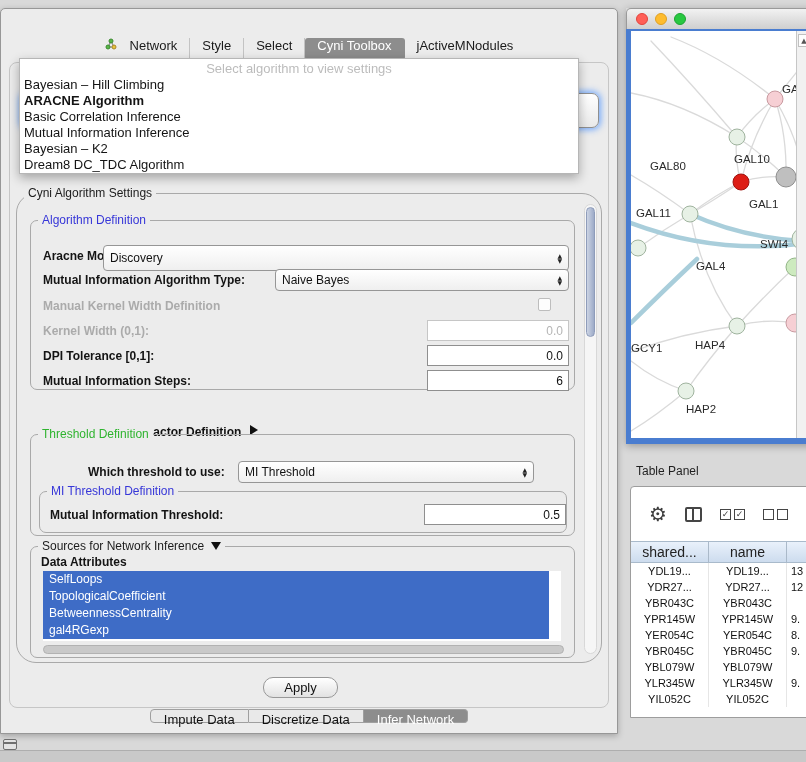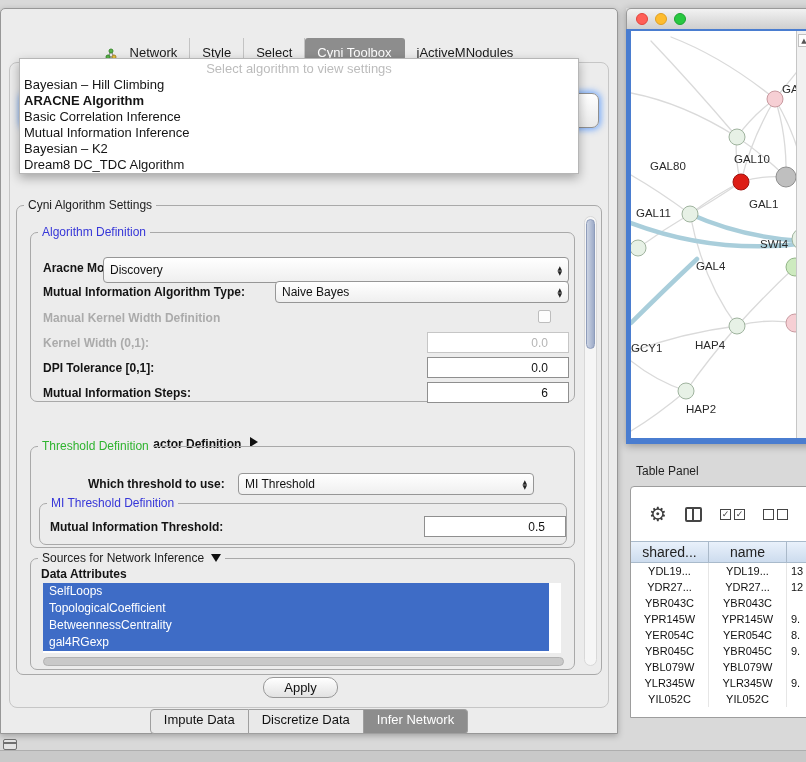--- a/index.html
+++ b/index.html
@@ -11,21 +11,21 @@
     border:1px solid #979797;border-radius:5px 5px 0 0;box-shadow:0 2px 6px rgba(0,0,0,.25);box-sizing:border-box;}
   .titlebar{position:absolute;top:0;left:0;right:0;height:22px;background:linear-gradient(#fafafa,#d6d6d6);
     border-bottom:1px solid #b0b0b0;border-radius:4px 4px 0 0;display:flex;align-items:center;padding:0 10px;box-sizing:border-box;}
   .wtitle{font-size:11px;color:#2e2e2e;}
   .win-btns{margin-left:auto;display:flex;align-items:center;gap:10px;}
   .wbtn.float{width:8px;height:8px;border:1.5px solid #222;}
   .wbtn.close{font-family:"DejaVu Sans",sans-serif;font-size:13px;font-weight:bold;line-height:10px;color:#111;}
   .wbtn.close::before{content:"✕";}
 
   .top-tabs{position:absolute;top:29px;left:0;right:0;height:22px;display:flex;justify-content:center;}
-  .tab{display:flex;align-items:flex-end;gap:13px;padding:0 12px;font-size:13px;color:#1a1a1a;border-right:1px solid #c3c3c3;}
+  .tab{display:flex;align-items:flex-start;gap:13px;padding:0 12px;font-size:13px;color:#1a1a1a;border-right:1px solid #c3c3c3;}
   .tab:last-child{border-right:none;}
   .tab.sel{background:#8d8d8d;color:#fff;border-radius:3px;border-right-color:transparent;}
   .tabicon svg{display:block;}
 
   .inner-panel{position:absolute;left:8px;top:53px;width:600px;height:646px;border:1px solid #c6c6c6;border-radius:8px;box-sizing:border-box;}
 
   [data-name=algorithm-combobox]{position:absolute;left:20px;top:84px;width:578px;height:35px;border-radius:7px;
     border:1px solid #8f8f8f;background:linear-gradient(#ffffff,#e9e9e9);box-shadow:0 0 6px 2px rgba(92,156,255,.8);box-sizing:border-box;z-index:1;}
 
   .popup{position:absolute;left:18px;top:49px;width:560px;height:116px;background:#fff;border:1px solid #b6b6b6;
@@ -33,21 +33,21 @@
   .popup-placeholder{height:16px;line-height:16px;text-align:center;color:#bcbcbc;font-size:13px;}
   .popup-item{height:16px;line-height:16px;padding-left:4px;font-size:13px;color:#141414;white-space:nowrap;}
   .popup-item.selbold{font-weight:bold;}
 
   .grp{position:absolute;border:1px solid #a9a9a9;border-radius:7px;box-sizing:border-box;}
   .gtitle{position:absolute;top:-8px;left:7px;background:#ececec;padding:0 4px;font-size:12px;color:#1c1c1c;
     white-space:nowrap;display:flex;align-items:center;}
   .gtitle.blue{color:#3636d8;}
   .gtitle.green{color:#2fb42f;}
 
-  [data-name=settings-group]{left:15px;top:196px;width:586px;height:470px;}
+  [data-name=settings-group]{left:15px;top:184px;width:586px;height:470px;border-radius:20px;}
   [data-name=algorithm-definition-group]{left:13px;top:26px;width:545px;height:170px;}
   [data-name=threshold-group]{left:13px;top:240px;width:545px;height:102px;}
   [data-name=mi-threshold-group]{left:8px;top:56px;width:528px;height:42px;}
   [data-name=sources-group]{left:13px;top:352px;width:545px;height:112px;}
 
   .flabel{position:absolute;font-size:12px;font-weight:bold;color:#141414;white-space:nowrap;}
   .flabel.dis{color:#ababab;}
 
   .combo{position:absolute;display:flex;align-items:center;background:linear-gradient(#ffffff,#efefef);
     border:1px solid #969696;border-radius:4px;font-size:12px;color:#111;padding:0 6px;box-sizing:border-box;}
@@ -64,21 +64,21 @@
   [data-name=manual-kernel-label]{left:12px;top:78px;}
   [data-name=manual-kernel-checkbox]{position:absolute;left:507px;top:77px;width:13px;height:13px;background:#fdfdfd;
     border:1px solid #bdbdbd;border-radius:2px;box-sizing:border-box;}
   [data-name=kernel-width-label]{left:12px;top:103px;}
   [data-name=kernel-width-field]{left:396px;top:99px;width:142px;height:21px;}
   [data-name=dpi-tolerance-label]{left:12px;top:128px;}
   [data-name=dpi-tolerance-field]{left:396px;top:124px;width:142px;height:21px;}
   [data-name=mi-steps-label]{left:12px;top:153px;}
   [data-name=mi-steps-field]{left:396px;top:149px;width:142px;height:21px;}
 
-  .tfield{position:absolute;background:#fff;border:1px solid #8f8f8f;font-size:12px;text-align:right;padding:0 20px;
+  .tfield{position:absolute;background:#fff;border:1px solid #8f8f8f;font-size:12px;text-align:right;padding:0 5px;
     box-sizing:border-box;color:#111;font-family:inherit;outline:none;}
   .tfield.dis{color:#b5b5b5;border-color:#c6c6c6;}
 
   [data-name=hub-section]{position:absolute;left:23px;top:206px;display:flex;align-items:flex-start;margin-top:25px;}
   .hub-label{font-size:12px;font-weight:bold;}
   .tri-r{width:0;height:0;border-left:8px solid #101010;border-top:5px solid transparent;border-bottom:5px solid transparent;margin-left:9px;}
   .tri-d{width:0;height:0;border-top:8px solid #101010;border-left:5px solid transparent;border-right:5px solid transparent;
     display:inline-block;margin-left:7px;}
 
   [data-name=which-threshold-label]{left:57px;top:30px;}
@@ -96,21 +96,21 @@
   [data-name=settings-vscrollbar]{position:absolute;right:4px;top:10px;width:13px;height:450px;background:#f6f6f6;
     border:1px solid #d8d8d8;border-radius:7px;box-sizing:border-box;}
   .vthumb{position:absolute;left:1px;right:1px;top:2px;height:128px;background:linear-gradient(90deg,#ccd4e4,#9dabc8);
     border:1px solid #8e9cba;border-radius:5px;}
 
   [data-name=apply-button]{position:absolute;left:262px;top:668px;width:75px;height:21px;
     background:linear-gradient(#ffffff,#e2e2e2);border:1px solid #989898;border-radius:10px;font-size:13px;
     display:flex;align-items:center;justify-content:center;box-sizing:border-box;}
 
   [data-name=bottom-tabs]{position:absolute;left:0;right:0;top:700px;display:flex;justify-content:center;}
-  .btab{height:25px;line-height:19px;padding:0 13px;font-size:13px;background:#e9e9e9;border:1px solid #9f9f9f;border-left:none;box-sizing:border-box;}
+  .btab{height:14px;line-height:19px;padding:0 13px;font-size:13px;background:#e9e9e9;border:1px solid #9f9f9f;border-left:none;box-sizing:border-box;}
   .btab.first{border-left:1px solid #9f9f9f;border-radius:4px 0 0 4px;}
   .btab.last{border-radius:0 4px 4px 0;}
   .btab.sel{background:#8d8d8d;color:#fff;}
 
   
   [data-name=network-window]{position:absolute;left:626px;top:8px;width:190px;height:436px;box-shadow:0 2px 8px rgba(0,0,0,.3);}
   .net-titlebar{position:absolute;top:0;left:0;right:0;height:21px;background:linear-gradient(#f2f2f2,#cfcfcf);
     border:1px solid #9a9a9a;border-bottom:none;border-radius:5px 5px 0 0;box-sizing:border-box;display:flex;align-items:center;padding-left:9px;gap:7px;}
   .tl{width:12px;height:12px;border-radius:50%;box-sizing:border-box;}
   .tl.close{background:#ff5f57;border:1px solid #e2443d;}

